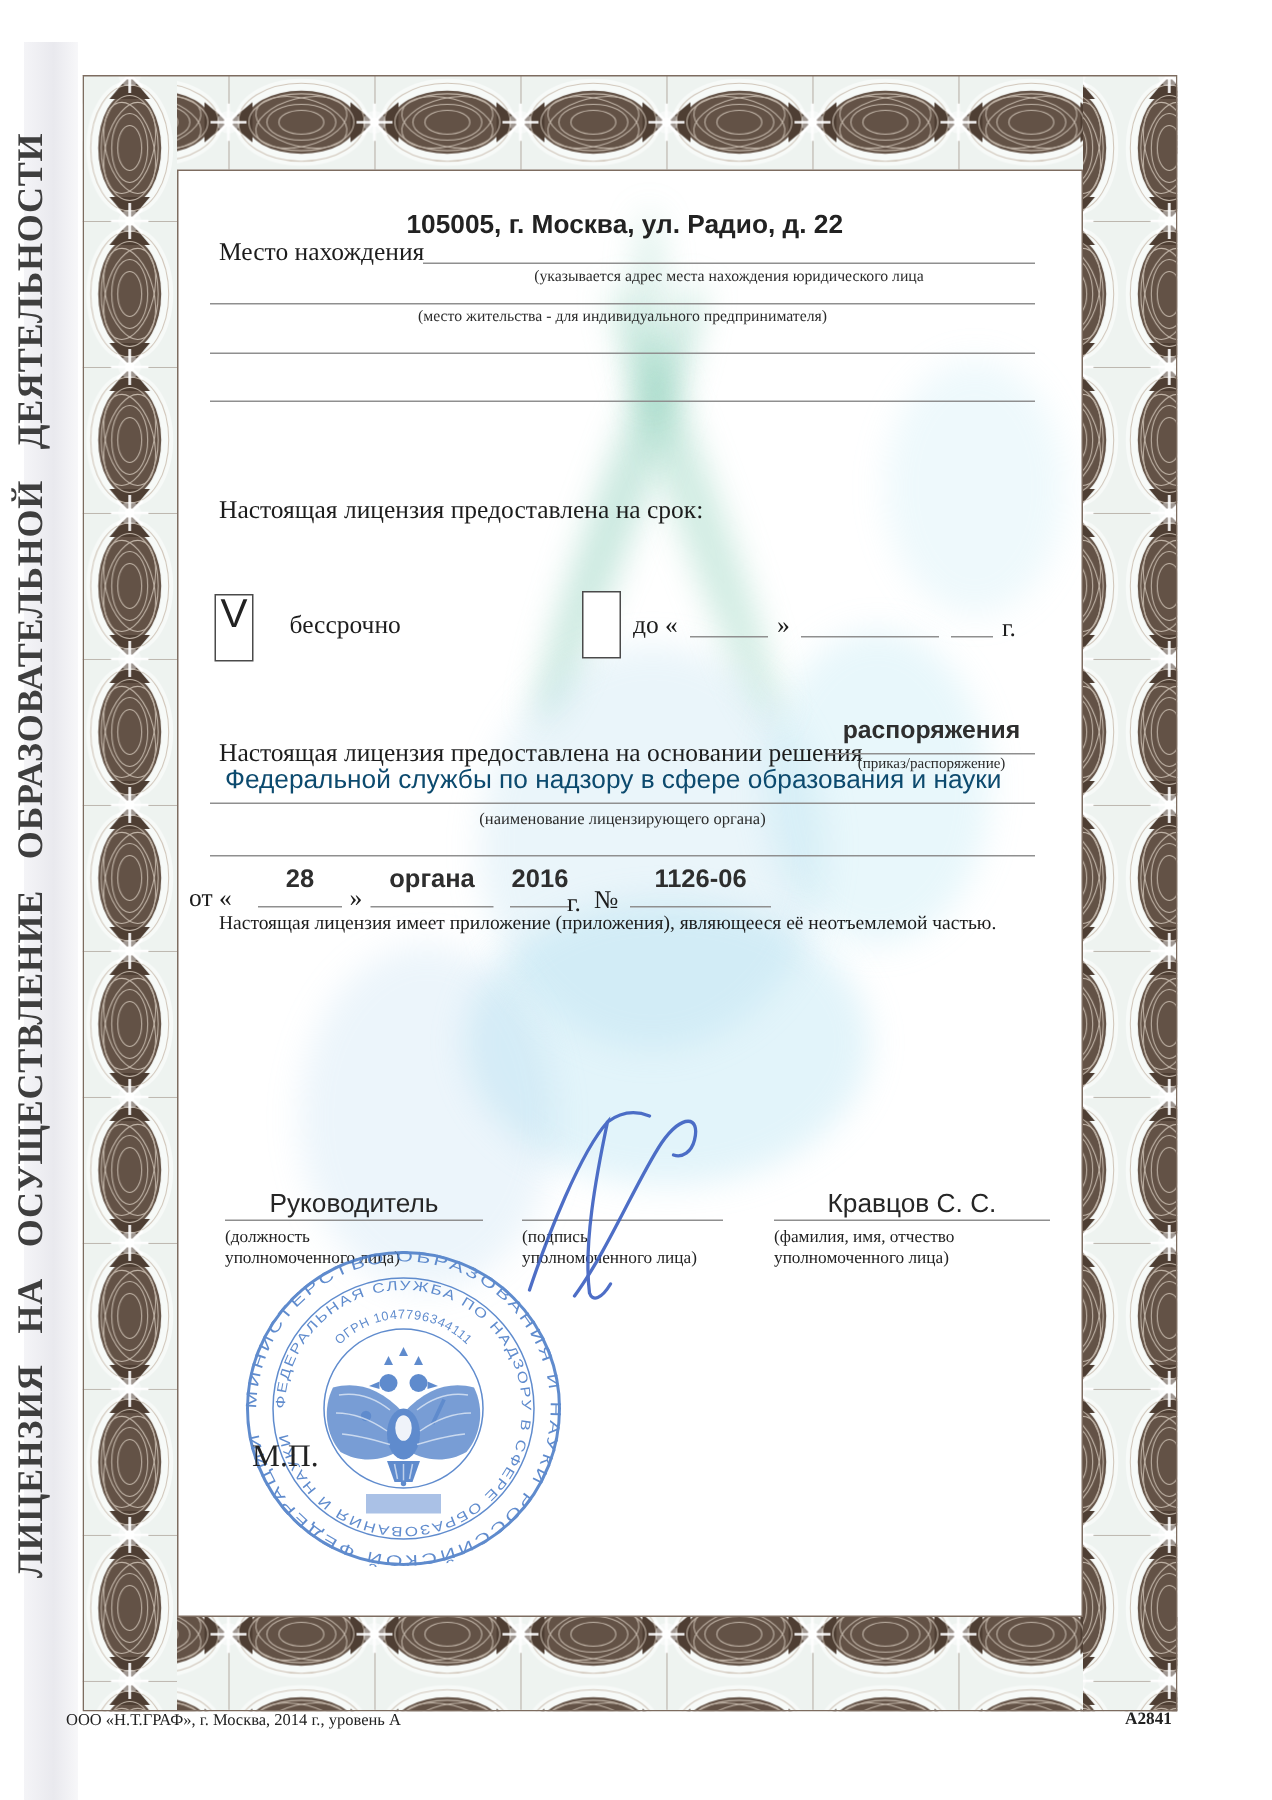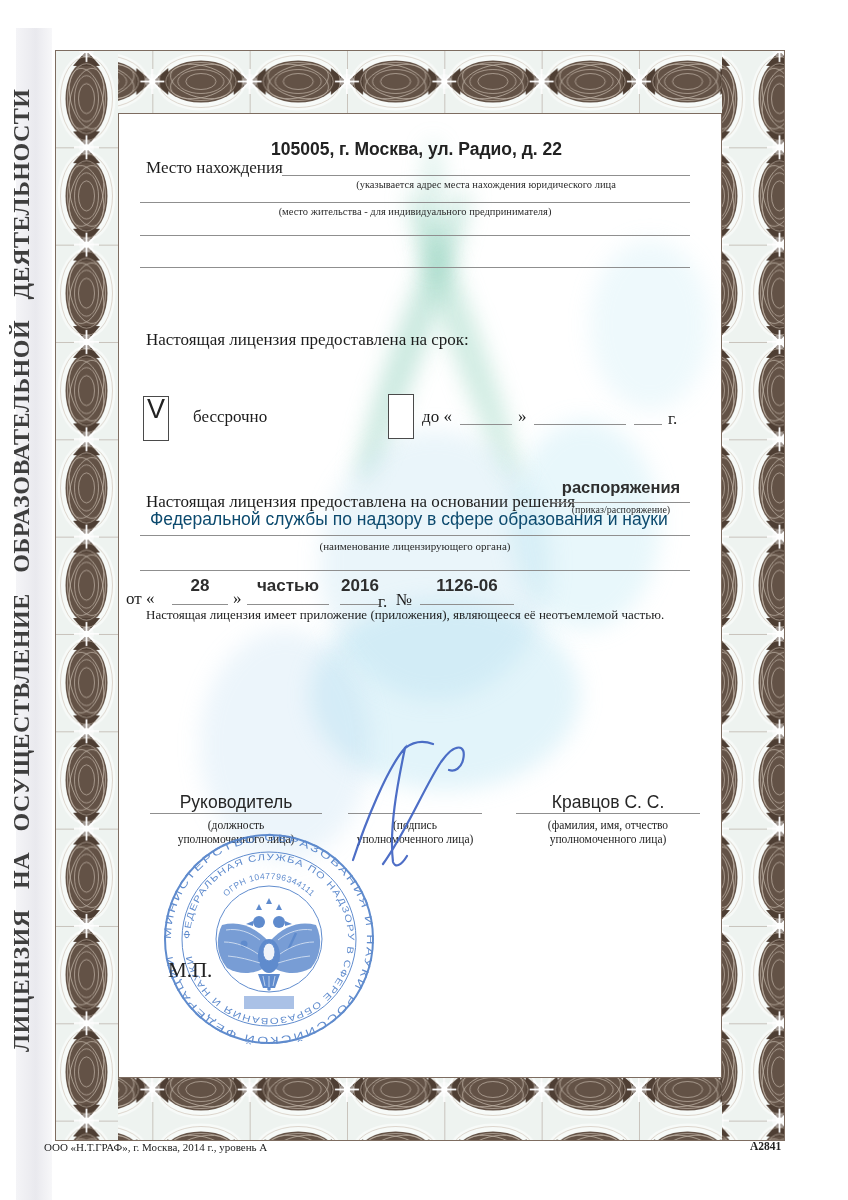--- a/index.html
+++ b/index.html
@@ -19,21 +19,21 @@
   .serif{font-family:"Liberation Serif","DejaVu Serif",serif;}
   .sans{font-family:"Liberation Sans","DejaVu Sans",sans-serif;}
   .t{position:absolute;font-size:17px;white-space:nowrap;}
   .cap{position:absolute;font-size:10.5px;color:#2b2b2b;text-align:center;white-space:nowrap;}
   .rule{position:absolute;border-bottom:1px solid #8f8f8f;height:0;}
   .fillbox{position:absolute;border-bottom:1px solid #8f8f8f;text-align:center;
         font-family:"Liberation Sans","DejaVu Sans",sans-serif;font-size:17px;color:#2e2e2e;font-weight:bold;}
   .checkbox{position:absolute;width:24px;height:43px;border:1.6px solid #4a4a4a;background:#fff;}
   .checkbox .mark{font-family:"Liberation Sans","DejaVu Sans",sans-serif;font-size:27px;
         color:#222;position:absolute;left:3px;top:-3px;}
-  .sigline-caption{position:absolute;font-size:11.5px;line-height:13.5px;text-align:center;color:#222;}
+  .sigline-caption{position:absolute;font-size:11.5px;line-height:13.5px;color:#222;}
   .sigvalue{position:absolute;font-family:"Liberation Sans","DejaVu Sans",sans-serif;
         font-size:17.5px;color:#262626;text-align:center;white-space:nowrap;}
   .footer{position:absolute;font-size:11px;color:#222;white-space:nowrap;text-align:right;}
 </style>
 </head>
 <body>
 
 <div class="page">
 
   <div class="scan-edge"></div>
@@ -126,21 +126,21 @@
   <div class="fillbox" style="left:552px;top:478px;width:138px;height:24px;font-size:16.5px;">распоряжения</div>
   <div class="cap" style="left:552px;top:504px;width:138px;font-size:10px;">(приказ/распоряжение)</div>
   <div class="t sans" style="left:150px;top:509px;font-size:17.5px;color:#0c4a6e;">Федеральной службы по надзору в сфере образования и науки</div>
   <div class="rule" style="left:140px;top:535px;width:550px;"></div>
   <div class="cap" style="left:140px;top:540px;width:550px;font-size:11px;">(наименование лицензирующего органа)</div>
   <div class="rule" style="left:140px;top:570px;width:550px;"></div>
 
   <div class="t serif" style="left:126px;top:589px;">от  «</div>
   <div class="fillbox" style="left:172px;top:576px;width:56px;height:28px;">28</div>
   <div class="t serif" style="left:233px;top:589px;">»</div>
-  <div class="fillbox" style="left:247px;top:576px;width:82px;height:28px;">частью</div>
+  <div class="fillbox" style="left:247px;top:576px;width:82px;height:28px;">органа</div>
   <div class="fillbox" style="left:340px;top:576px;width:40px;height:28px;text-align:center;">2016</div>
   <div class="t serif" style="left:378px;top:592px;">г.</div>
   <div class="t serif" style="left:396px;top:590px;">№</div>
   <div class="fillbox" style="left:420px;top:576px;width:94px;height:28px;">1126-06</div>
 
   <div style="position:absolute;left:146px;top:604px;width:552px;font-size:13px;line-height:22px;text-align:justify;" class="serif">Настоящая лицензия имеет приложение (приложения), являющееся её неотъемлемой частью.</div>
 
   <div class="sigvalue" style="left:150px;top:792px;width:172px;">Руководитель</div>
   <div class="rule" style="left:150px;top:813px;width:172px;"></div>
   <div class="sigline-caption" style="left:150px;top:819px;width:172px;">

